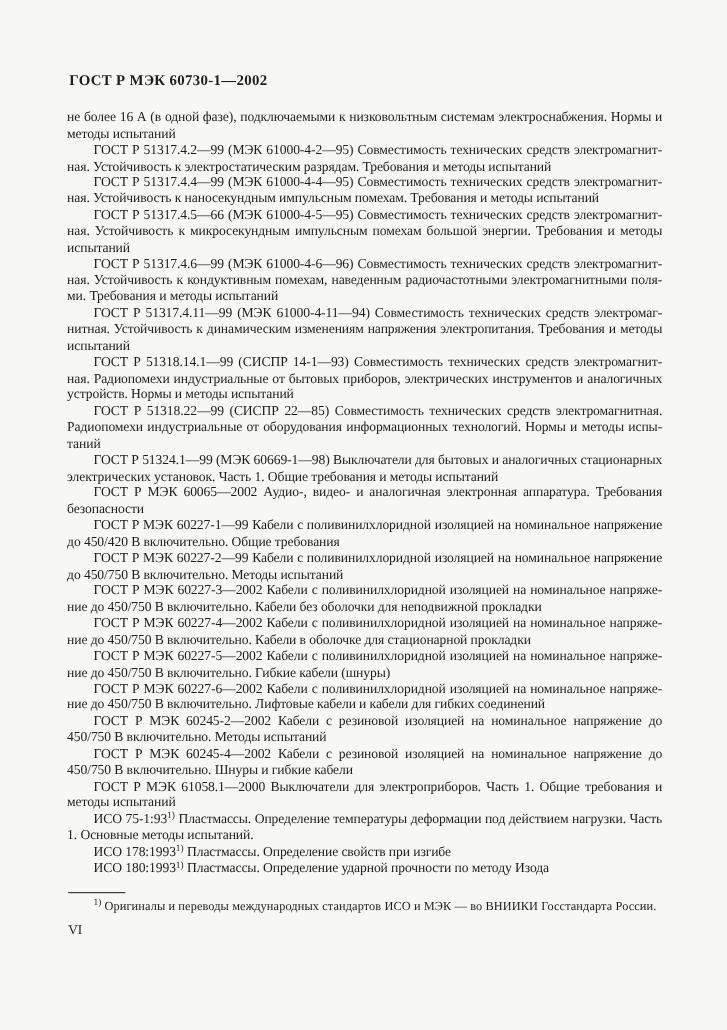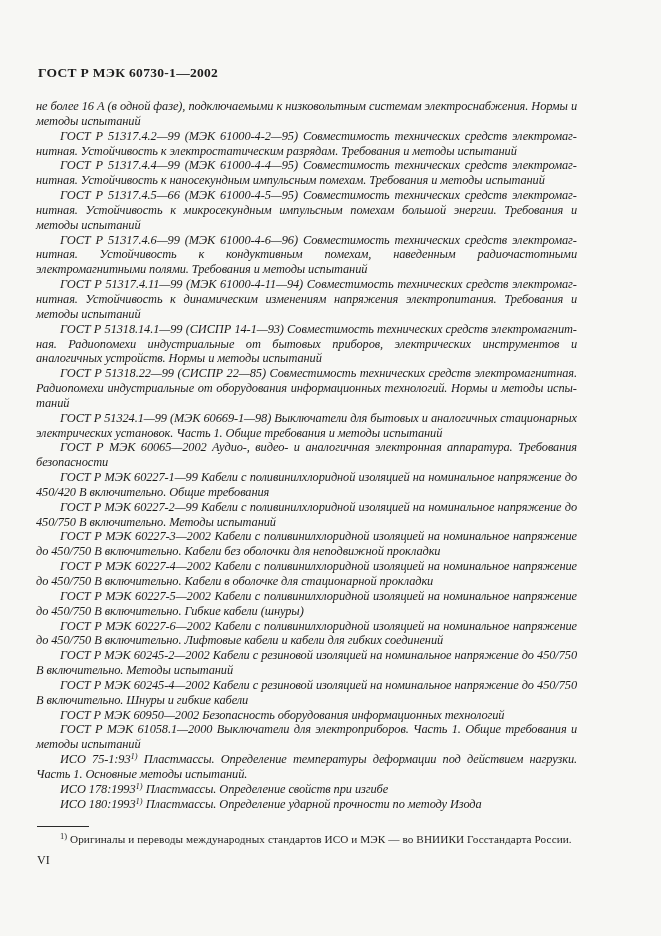--- a/index.html
+++ b/index.html
@@ -12,38 +12,37 @@
     height: 936px;
     overflow: hidden;
     font-family: "Liberation Serif", "DejaVu Serif", serif;
     color: #1d1d1d;
   }
   .page {
     position: relative;
     width: 661px;
     height: 936px;
     box-sizing: border-box;
-    padding: 65px 59px 0 36px;
+    padding: 65px 59px 0 61px;
     background: #f7f7f4;
   }
   .doc-header {
     margin-left: 2px;
     font-size: 13.5px;
     font-weight: bold;
     letter-spacing: 0.3px;
     line-height: 15px;
     margin-bottom: 19px;
   }
   .content {
     width: 541px;
     font-size: 12.4px;
     line-height: 14.85px;
     letter-spacing: -0.1px;
     text-align: justify;
-    font-style: italic;
   }
   .para { margin: 0; }
   .para.indent { text-indent: 24px; }
   sup {
     font-size: 8.5px;
     line-height: 0;
     vertical-align: 4px;
     letter-spacing: 0;
   }
   .footnote {
@@ -89,21 +88,20 @@
       <p class="para indent">ГОСТ Р 51324.1—99 (МЭК 60669-1—98) Выключатели для бытовых и аналогичных стационар­ных электрических установок. Часть 1. Общие требования и методы испытаний</p>
       <p class="para indent">ГОСТ Р МЭК 60065—2002 Аудио-, видео- и аналогичная электронная аппаратура. Требования безопасности</p>
       <p class="para indent">ГОСТ Р МЭК 60227-1—99 Кабели с поливинилхлоридной изоляцией на номинальное напря­же­ние до 450/420 В включительно. Общие требования</p>
       <p class="para indent">ГОСТ Р МЭК 60227-2—99 Кабели с поливинилхлоридной изоляцией на номинальное напря­же­ние до 450/750 В включительно. Методы испытаний</p>
       <p class="para indent">ГОСТ Р МЭК 60227-3—2002 Кабели с поливинилхлоридной изоляцией на номинальное напря­же­ние до 450/750 В включительно. Кабели без оболочки для неподвижной прокладки</p>
       <p class="para indent">ГОСТ Р МЭК 60227-4—2002 Кабели с поливинилхлоридной изоляцией на номинальное напря­же­ние до 450/750 В включительно. Кабели в оболочке для стационарной прокладки</p>
       <p class="para indent">ГОСТ Р МЭК 60227-5—2002 Кабели с поливинилхлоридной изоляцией на номинальное напря­же­ние до 450/750 В включительно. Гибкие кабели (шнуры)</p>
       <p class="para indent">ГОСТ Р МЭК 60227-6—2002 Кабели с поливинилхлоридной изоляцией на номинальное напря­же­ние до 450/750 В включительно. Лифтовые кабели и кабели для гибких соединений</p>
       <p class="para indent">ГОСТ Р МЭК 60245-2—2002 Кабели с резиновой изоляцией на номинальное напряжение до 450/750 В включительно. Методы испытаний</p>
       <p class="para indent">ГОСТ Р МЭК 60245-4—2002 Кабели с резиновой изоляцией на номинальное напряжение до 450/750 В включительно. Шнуры и гибкие кабели</p>
-      <p class="para indent">ГОСТ Р МЭК 60950—2002 Безопасность оборудования информационных технологий</p>
       <p class="para indent">ГОСТ Р МЭК 61058.1—2000 Выключатели для электроприборов. Часть 1. Общие требования и методы испытаний</p>
       <p class="para indent">ИСО 75-1:93<sup>1)</sup> Пластмассы. Определение температуры деформации под действием нагрузки. Часть 1. Основные методы испытаний.</p>
       <p class="para indent">ИСО 178:1993<sup>1)</sup> Пластмассы. Определение свойств при изгибе</p>
       <p class="para indent">ИСО 180:1993<sup>1)</sup> Пластмассы. Определение ударной прочности по методу Изода</p>
     </div>
 
   <div class="footnote">
     <div class="footnote-rule"></div>
     <p class="footnote-text" id="footnote-text"><sup>1)</sup> Оригиналы и переводы международных стандартов ИСО и МЭК — во ВНИИКИ Госстандарта Рос­сии.</p>
   </div>

